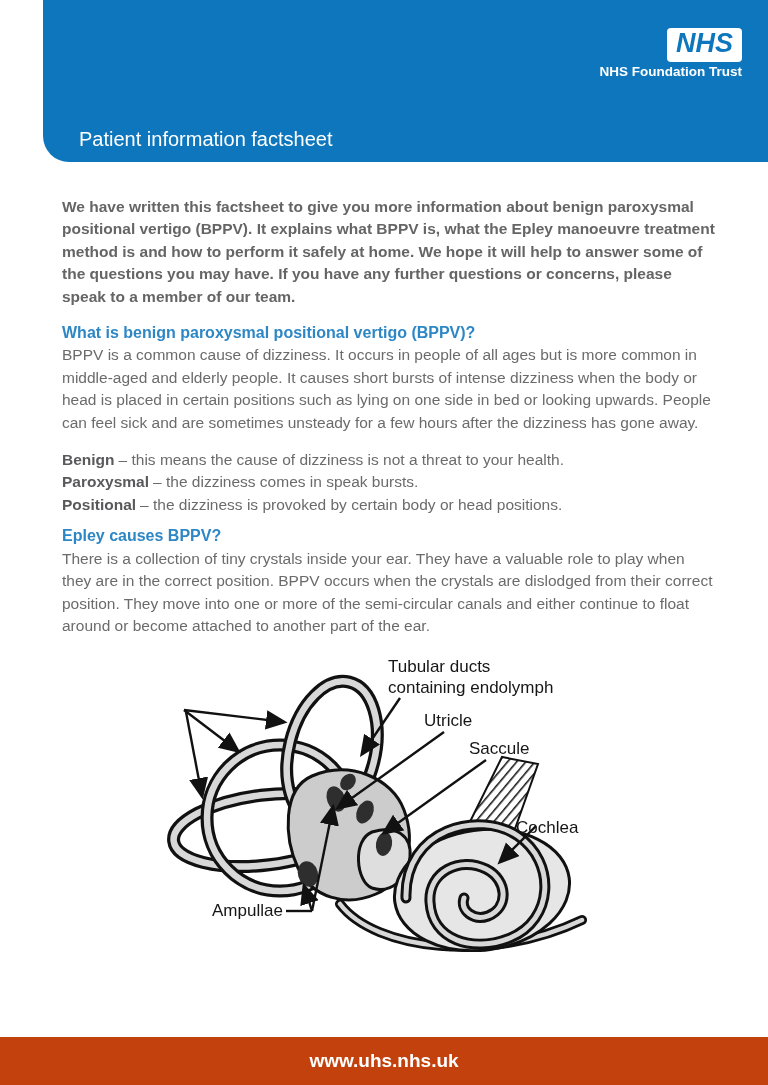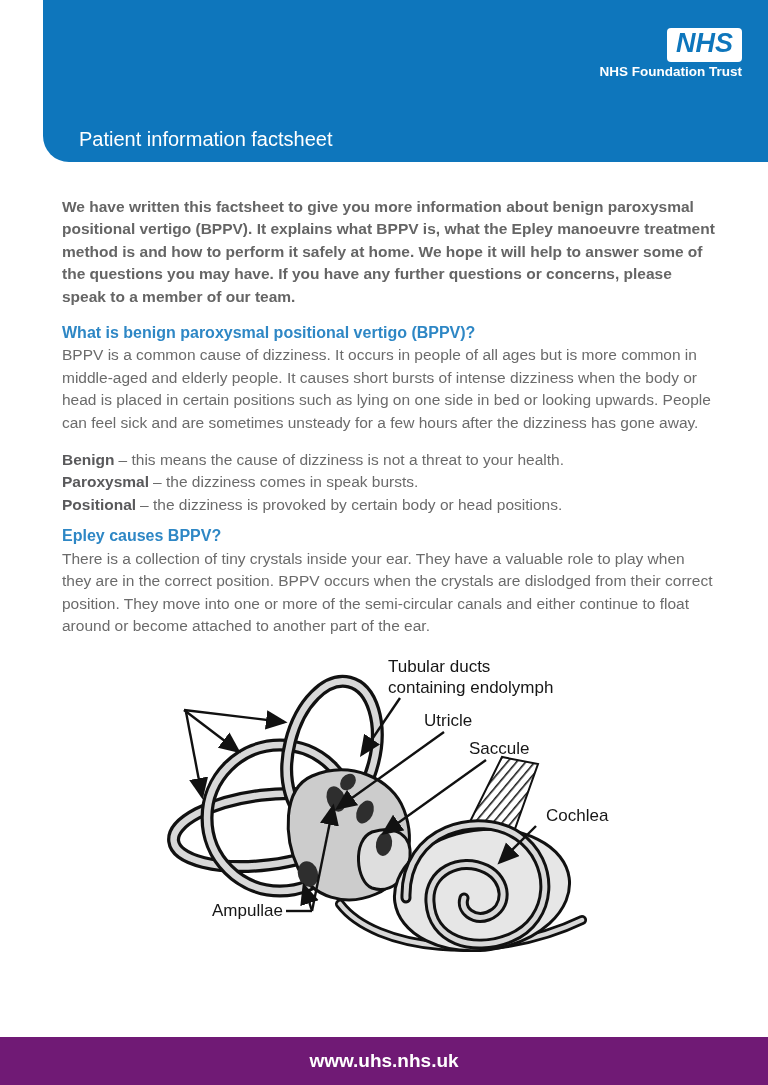--- a/index.html
+++ b/index.html
@@ -29,26 +29,26 @@
   .def b { color:#59595b; margin-right:4px; }
 
   
   .diagram { position:relative; width:460px; height:300px; margin:5px 0 0 98px; }
   .diagram svg { position:absolute; left:0; top:0; }
   .dlabel { position:absolute; font-size:17px; line-height:21px; color:#161616; }
   .dl-semi { left:16px; top:10px; width:115px; }
   .dl-tubular { left:228px; top:4px; width:178px; }
   .dl-utricle { left:264px; top:58px; }
   .dl-saccule { left:309px; top:86px; }
-  .dl-cochlea { left:356px; top:153px;margin-left:30px; }
+  .dl-cochlea { left:356px; top:165px; }
   .dl-ampullae { left:52px; top:248px; }
 
   
   .footer { position:absolute; left:0; bottom:0; width:768px; height:48px;
-            background:#701a75; display:flex; align-items:center; justify-content:center; }
+            background:#c2410c; display:flex; align-items:center; justify-content:center; }
   .footer span { color:#ffffff; font-weight:bold; font-size:19px; }
 </style>
 </head>
 <body>
 
 <header class="header">
   <div class="nhs-block">
     <div class="nhs-logo">
       <span>NHS</span>
     </div>

